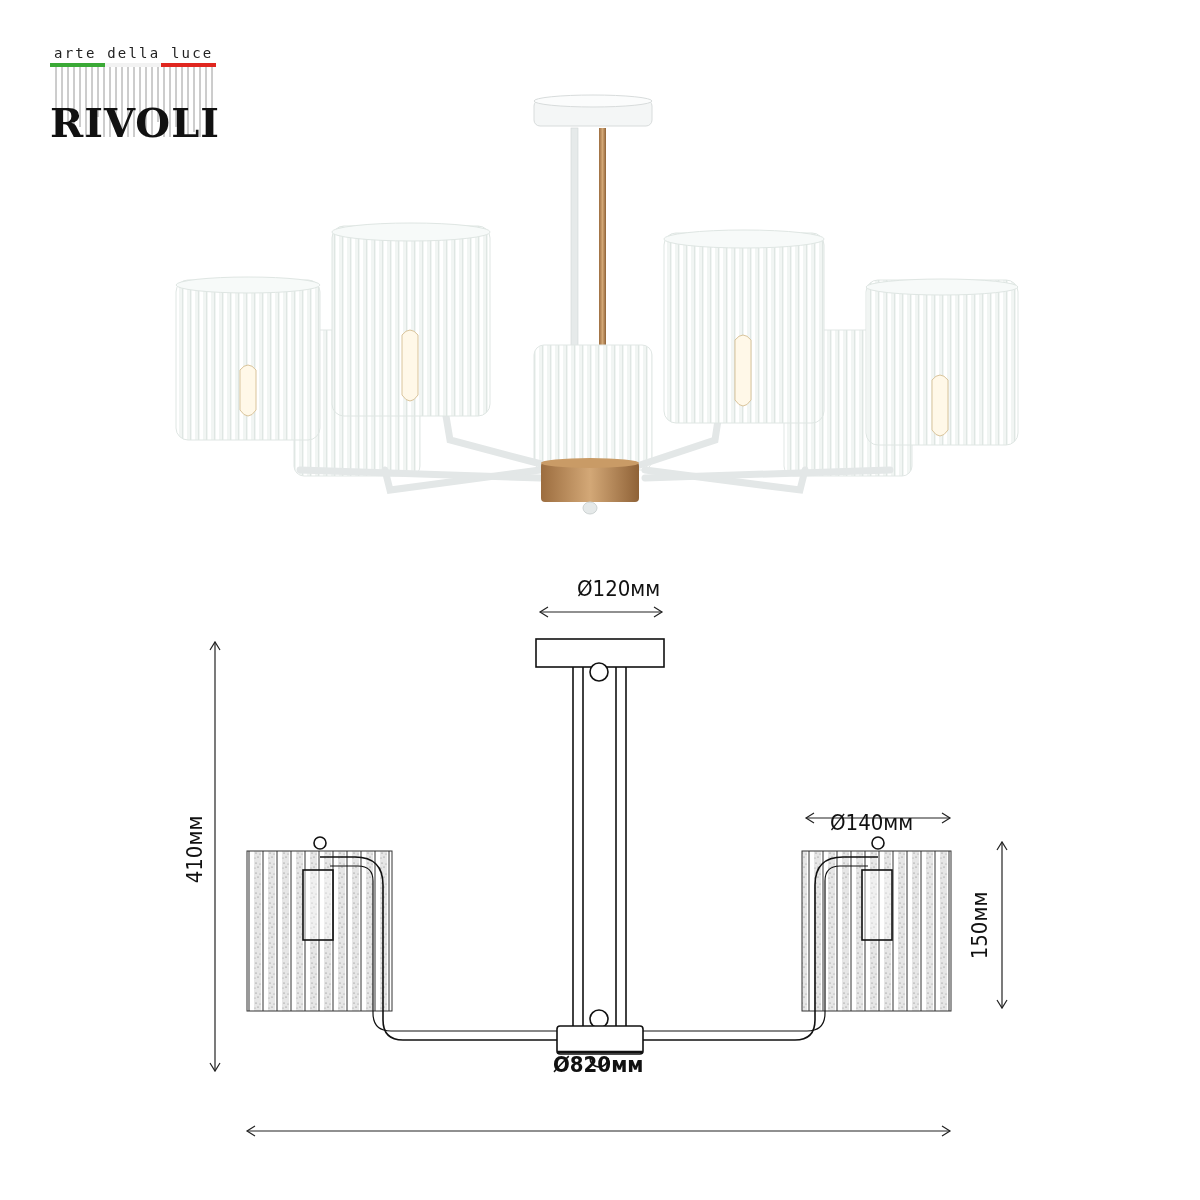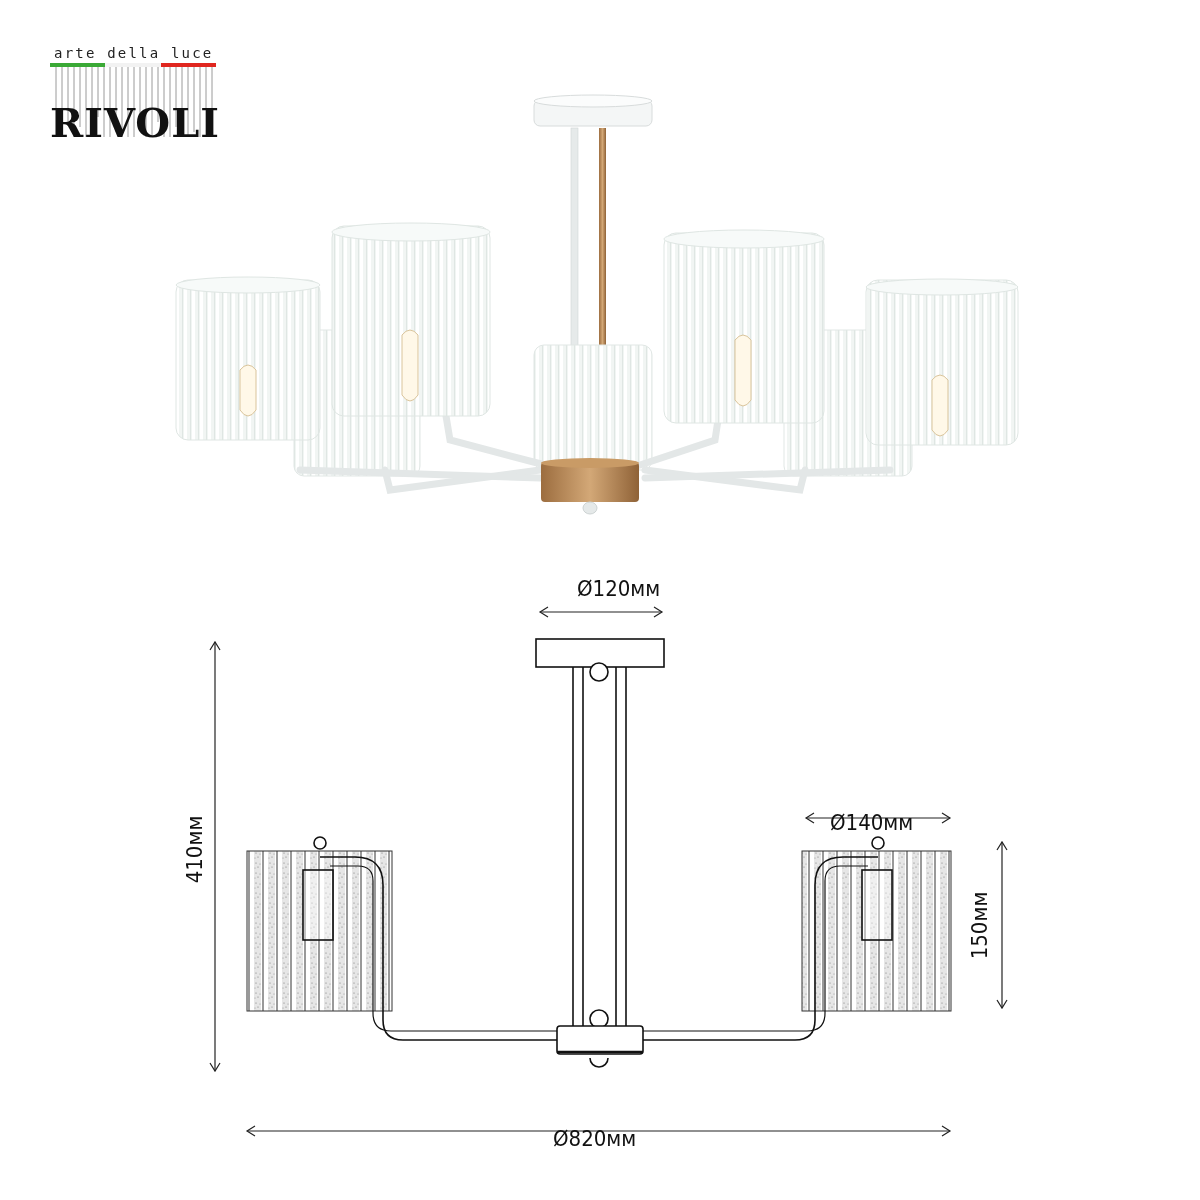--- a/index.html
+++ b/index.html
@@ -177,19 +177,19 @@
     <path d="M997 850 L1002 842 L1007 850 M997 1000 L1002 1008 L1007 1000"></path>
     <line x1="215" y1="642" x2="215" y2="1071"></line>
     <path d="M210 650 L215 642 L220 650 M210 1063 L215 1071 L220 1063"></path>
     <line x1="247" y1="1131" x2="950" y2="1131"></line>
     <path d="M255 1126 L247 1131 L255 1136 M942 1126 L950 1131 L942 1136"></path>
   </g>
 </svg>
 
 <span class="abs dim" style="left:577px;top:576px;">Ø120мм</span>
 <span class="abs dim" style="left:830px;top:783px;margin-top:27px;">Ø140мм</span>
-<span class="abs dim" style="left:553px;top:1126px;">Ø820мм</span>
+<span class="abs dim" style="left:553px;top:1052px;font-weight:bold;">Ø820мм</span>
 <div class="abs" style="left:940px;top:910px;width:80px;height:30px;display:flex;align-items:center;justify-content:center;">
   <span class="dim vtext">150мм</span>
 </div>
 <div class="abs" style="left:155px;top:834px;width:80px;height:30px;display:flex;align-items:center;justify-content:center;">
   <span class="dim vtext">410мм</span>
 </div>
 
 </body></html>

